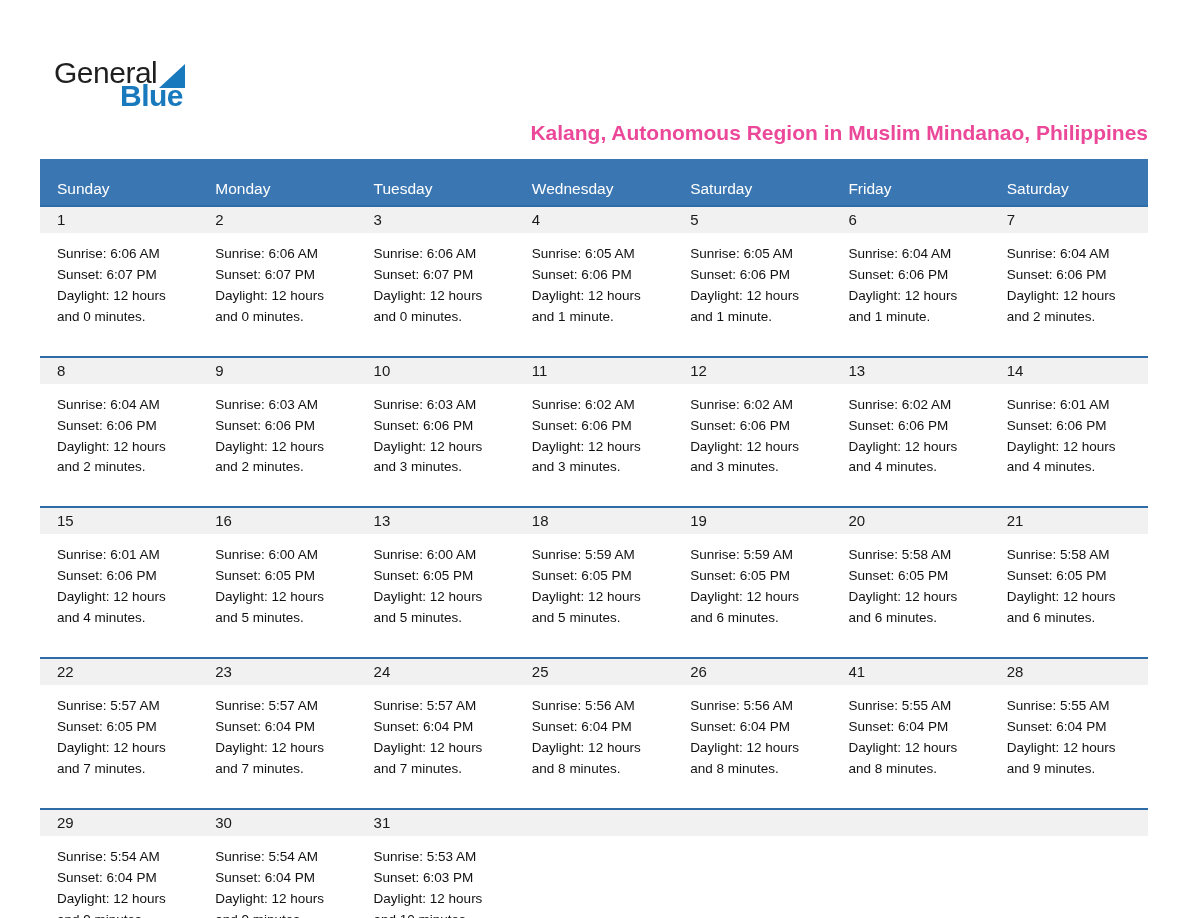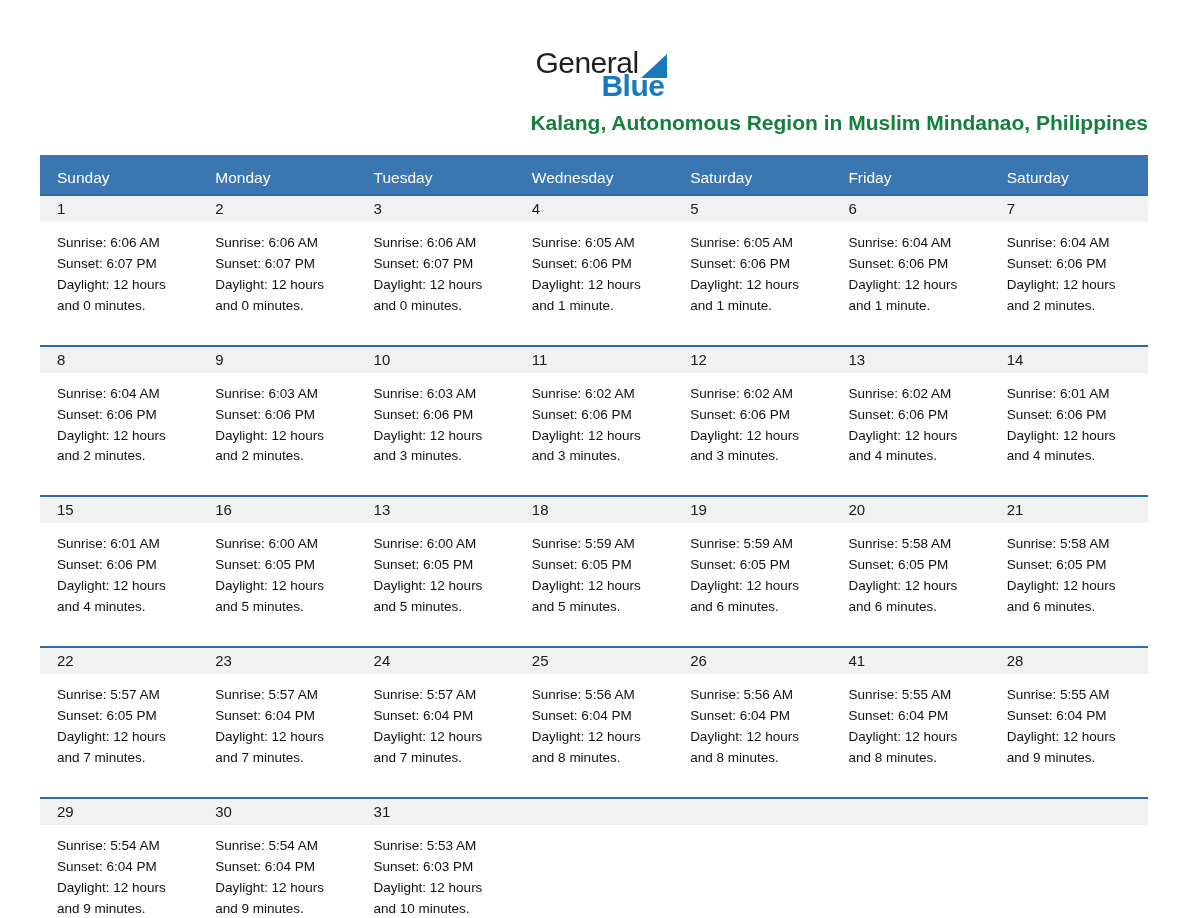--- a/index.html
+++ b/index.html
@@ -8,23 +8,24 @@
     background: #ffffff;
     font-family: "Liberation Sans", sans-serif;
     color: var(--text, #1a1a1a);
     overflow: hidden;
   }
   .page { padding: 0 40px; }
 
   
   .top-bar {
     display: flex;
-    justify-content: center;
+    justify-content: flex-start;
     align-items: flex-start;
     padding-top: 48px;
+    margin-top: 10px;
   }
   .logo { padding-left: 14px; line-height: 1; }
   .logo-top {
     display: flex;
     align-items: flex-end;
     font-size: 30px;
     font-weight: 400;
     color: #1f1f1f;
     letter-spacing: -0.5px;
   }
@@ -41,38 +42,38 @@
     font-size: 40px;
     font-weight: 400;
     color: #161616;
     line-height: 1.1;
     padding-top: 8px;
   }
   .subtitle {
     text-align: right;
     font-size: 21px;
     font-weight: 700;
-    color: #15803d;
+    color: #ec4899;
     margin-top: 10px;
-    margin-bottom: 20px;
+    margin-bottom: 14px;
   }
 
   
   table.calendar {
     width: 100%;
     border-collapse: collapse;
     table-layout: fixed;
   }
   thead th {
     background: var(--header-bg, #3a76b2);
     color: #ffffff;
     font-weight: 400;
     text-align: left;
     font-size: 15.5px;
-    padding: 14px 4px 7px 17px;
+    padding: 21px 4px 7px 17px;
   }
   tbody tr { border-top: 2px solid var(--row-border, #2e6ca8); }
   tbody td { vertical-align: top; padding: 0; }
   .day-num {
     background: var(--strip-bg, #f1f1f1);
     font-size: 15px;
     color: #1a1a1a;
     padding: 4px 4px 4px 17px;
     min-height: 26px;
   }

